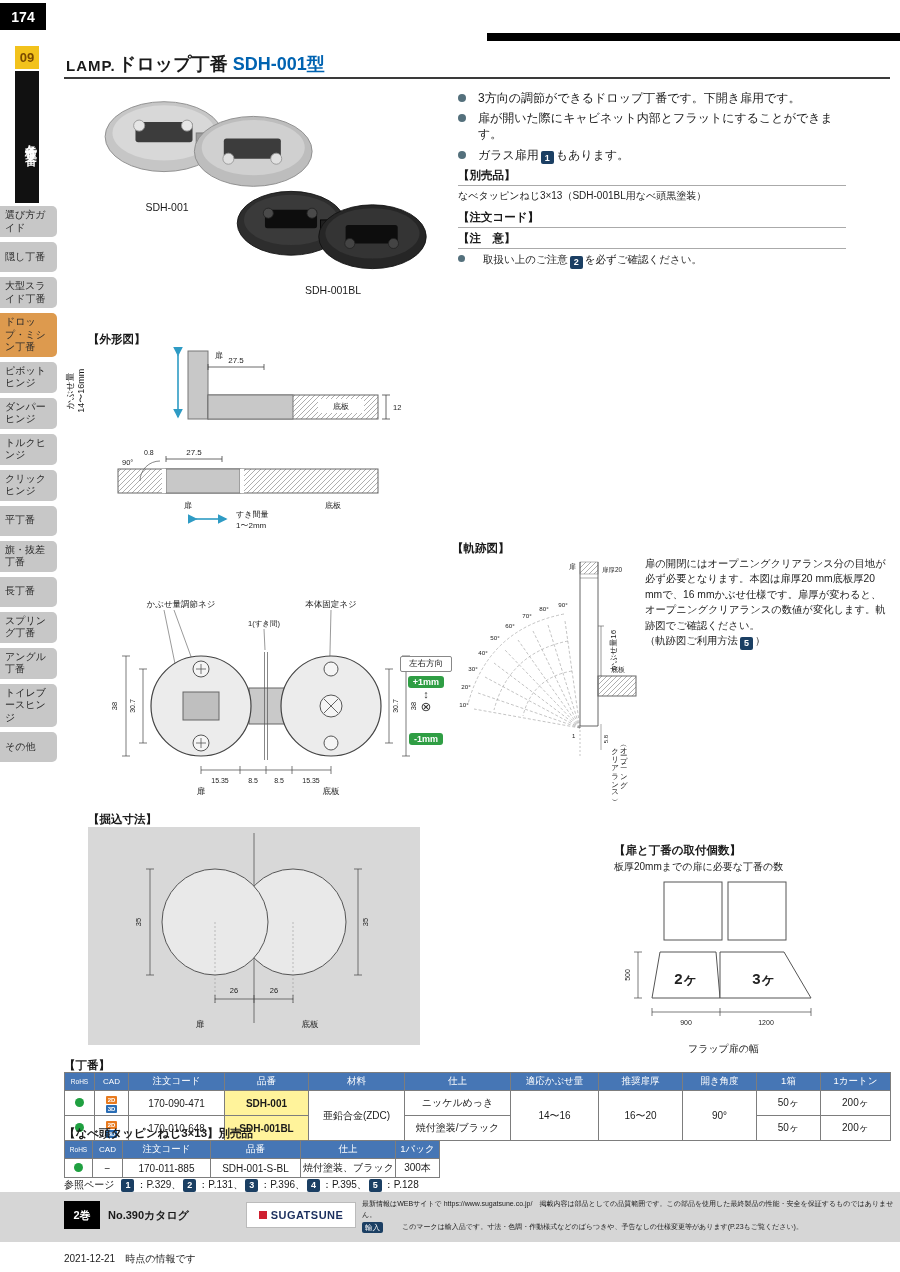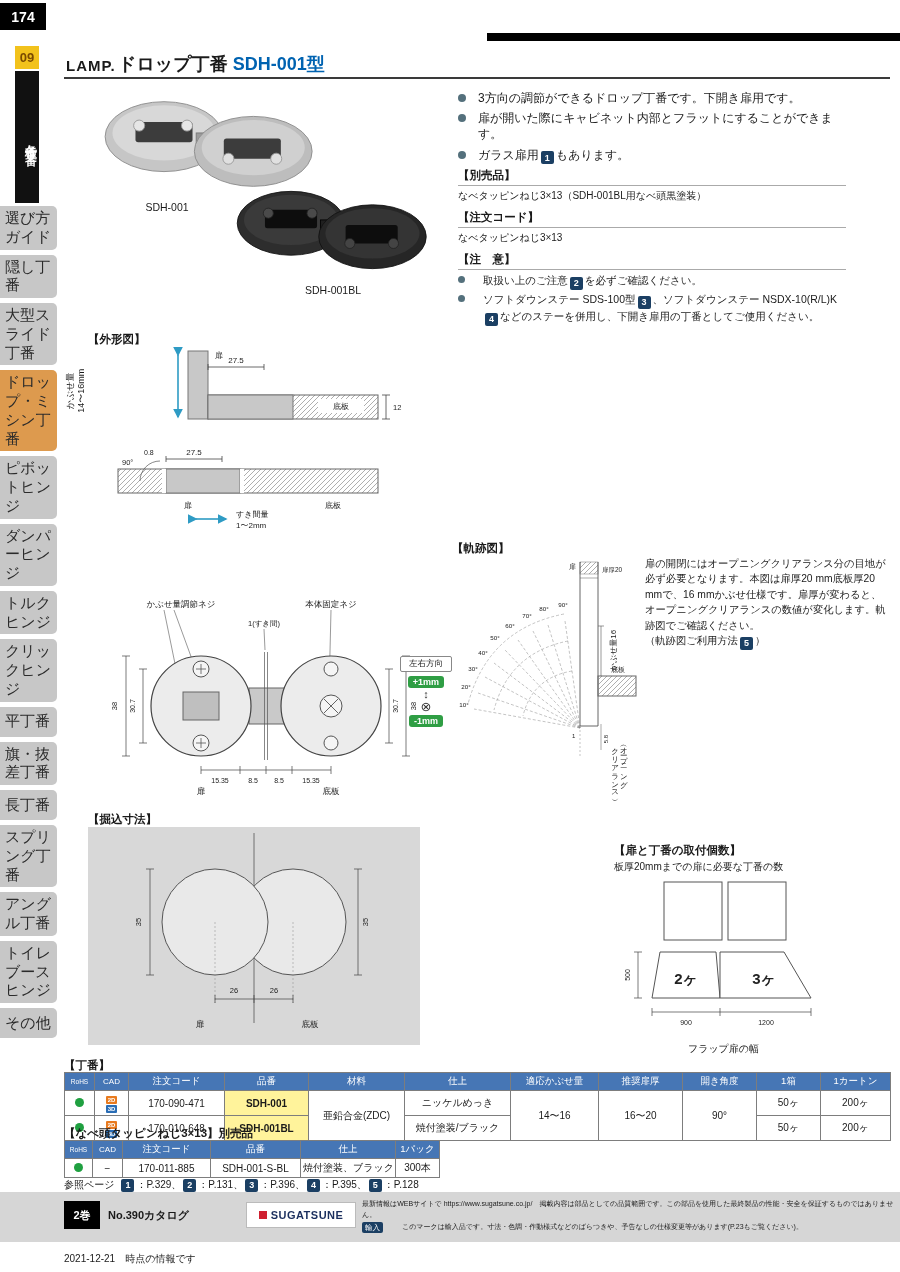--- a/index.html
+++ b/index.html
@@ -1,21 +1,21 @@
 <!DOCTYPE html>
 <html><head>
 <meta charset="utf-8">
 <style>
 *{margin:0;padding:0;box-sizing:border-box}
 html,body{background:#fff}
 .page{position:relative;width:900px;height:1272px;background:#fff;overflow:hidden;
   font-family:"Liberation Sans","DejaVu Sans",sans-serif;color:#1a1a1a}
 .abs{position:absolute}
 .vtext{writing-mode:vertical-rl;text-orientation:upright}
-.nav-item{width:57px;min-height:30px;background:#c7c7c7;color:#2b2b2b;font-size:15px;line-height:1.25;
+.nav-item{width:57px;min-height:30px;background:#c7c7c7;color:#2b2b2b;font-size:10px;line-height:1.25;
   display:flex;align-items:center;padding:3px 3px 3px 5px;border-radius:0 5px 5px 0;margin-bottom:5px;cursor:pointer}
 .nav-item.active{background:#dd9a4e}
 .dot{display:inline-block;width:8px;height:8px;border-radius:50%;background:#54707c;flex:none;margin-top:4px}
 .badge{display:inline-flex;align-items:center;justify-content:center;min-width:13px;height:13px;
   background:#1b3f63;color:#fff;font-size:9px;font-weight:bold;border-radius:2px;vertical-align:-2px;margin:0 2px}
 .feat{display:flex;gap:12px;font-size:12px;line-height:1.35;margin-bottom:4px}
 .shead{font-weight:bold;font-size:11.5px;border-bottom:1px solid #aaa;padding-bottom:2px;margin-bottom:3px}
 .stext{font-size:10px;line-height:1.4}
 .note{display:flex;gap:18px;font-size:10.5px;line-height:1.45;margin-bottom:2px}
 .dhead{font-weight:bold;font-size:11.5px}
@@ -107,29 +107,24 @@
     <div class="feat">
         <span class="dot"></span>
         <span><span>ガラス扉用</span><span class="badge">1</span><span>もあります。</span></span>
       </div>
   </div>
 
   <div class="abs" style="left:458px;top:168px;width:388px">
     <div class="shead">【別売品】</div>
     <div class="stext" style="margin-bottom:7px">なべタッピンねじ3×13（SDH-001BL用なべ頭黒塗装）</div>
     <div class="shead">【注文コード】</div>
-    <div class="stext" style="margin-bottom:7px">なべタッピンねじ3×13</div>
     <div class="shead">【注　意】</div>
     <div class="note">
       <span class="dot" style="width:7px;height:7px;margin-top:3px"></span>
       <span><span>取扱い上のご注意</span><span class="badge">2</span><span>を必ずご確認ください。</span></span>
-    </div>
-    <div class="note">
-      <span class="dot" style="width:7px;height:7px;margin-top:3px"></span>
-      <span><span>ソフトダウンステー SDS-100型</span><span class="badge">3</span><span>、ソフトダウンステー NSDX-10(R/L)K</span><span class="badge">4</span><span>などのステーを併用し、下開き扉用の丁番としてご使用ください。</span></span>
     </div>
   </div>
 
   <div class="abs dhead" style="left:88px;top:332px">【外形図】</div>
   <svg class="abs" style="left:88px;top:347px" width="340" height="195" viewBox="0 0 340 195">
     <defs>
       <pattern id="h1" width="5" height="5" patternUnits="userSpaceOnUse">
           <path d="M0,5L5,0" stroke="#9a9a9a" stroke-width="0.8"></path>
         </pattern>
       <marker id="ab1" markerWidth="7" markerHeight="7" refX="5" refY="3" orient="auto">
@@ -287,21 +282,21 @@
     <text x="193" y="187" font-size="7" text-anchor="middle">8.5</text>
     <text x="225" y="187" font-size="7" text-anchor="middle">15.35</text>
     <text x="115" y="198" font-size="8.5" text-anchor="middle">扉</text>
     <text x="245" y="198" font-size="8.5" text-anchor="middle">底板</text>
   </svg>
   <div class="abs" style="left:400px;top:656px;width:52px;text-align:center;font-size:8.5px">
     <div style="margin-bottom:4px;border:1px solid #888;border-radius:2px;padding:1px 0;background:#fff">左右方向</div>
     <div class="gbadge">+1mm</div>
     <div style="font-size:11px;color:#333;line-height:1.1">↕</div>
     <div style="font-size:13px;color:#333;line-height:1.1">⊗</div>
-    <div class="gbadge" style="margin-top:1px">-1mm</div>
+    <div class="gbadge" style="margin-top:19px">-1mm</div>
   </div>
 
   <div class="abs dhead" style="left:88px;top:812px">【掘込寸法】</div>
   <div class="abs" style="left:88px;top:827px;width:332px;height:218px;background:#d8d8d8">
     <svg width="332" height="218" viewBox="0 0 332 218">
       <line x1="166" y1="6" x2="166" y2="196" stroke="#555" stroke-width="0.8"></line>
       <circle cx="205" cy="95" r="53" fill="#e9e9e9" stroke="#555"></circle>
       <circle cx="127" cy="95" r="53" fill="#e9e9e9" stroke="#555"></circle>
       <line x1="62" y1="42" x2="62" y2="148" stroke="#444" stroke-width="0.7"></line>
       <line x1="58" y1="42" x2="66" y2="42" stroke="#444" stroke-width="0.7"></line>

